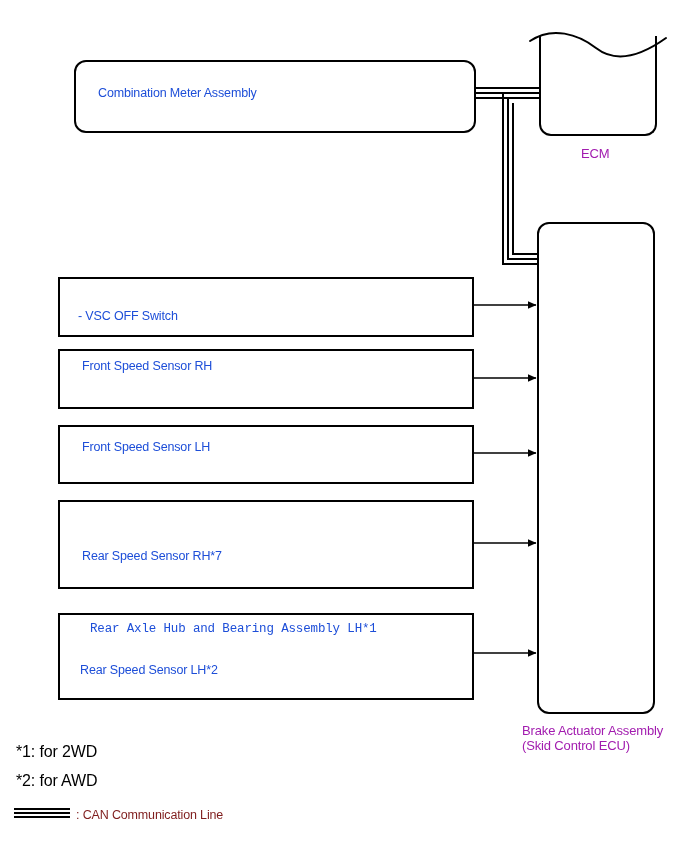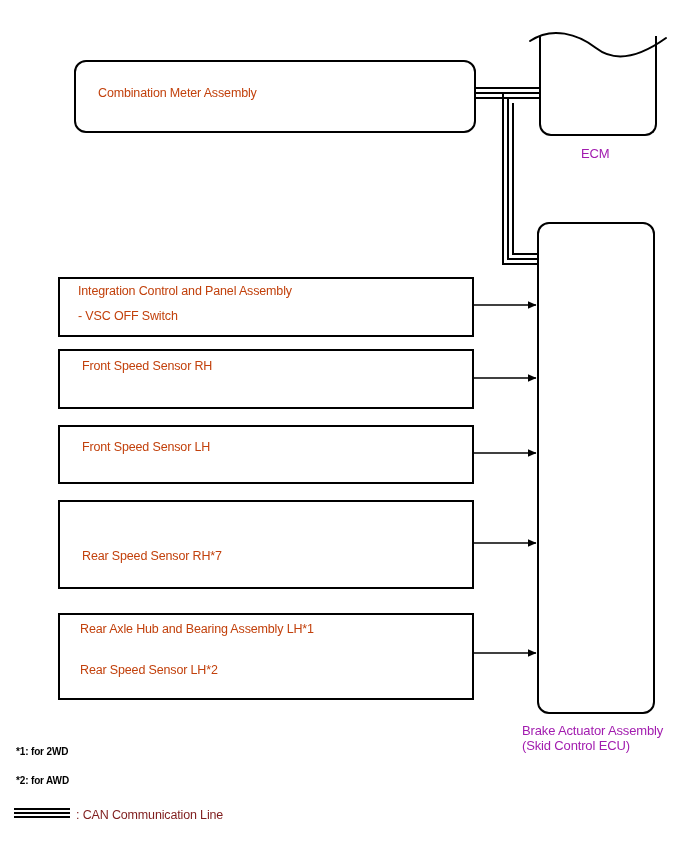--- a/index.html
+++ b/index.html
@@ -35,38 +35,37 @@
   }
   .box.rounded {
     border-radius: 12px;
   }
   .box-text {
     position: absolute;
     font-size: 12.5px;
     line-height: 15px;
     letter-spacing: -0.15px;
     white-space: nowrap;
-    color: #c2410c;
+    color: #1d4ed8;
   }
   .caption {
     position: absolute;
     font-size: 13px;
     line-height: 15px;
     letter-spacing: -0.15px;
     white-space: nowrap;
     color: #a21caf;
   }
   .note {
     position: absolute;
-    font-size: 10px;
+    font-size: 16px;
     line-height: 15px;
     letter-spacing: -0.15px;
     white-space: nowrap;
     color: #000000;
-    font-weight: bold;
   }
   .legend-label {
     position: absolute;
     font-size: 12.5px;
     line-height: 15px;
     letter-spacing: -0.15px;
     white-space: nowrap;
     color: #7f1d1d;
   }
   .can-swatch {
@@ -124,34 +123,33 @@
               box-sizing:border-box; border:2px solid #000000; border-top:none;
               border-bottom-left-radius:12px; border-bottom-right-radius:12px;
               background:transparent;"></div>
   <div class="caption" style="left:581px; top:146px;">ECM</div>
 
   <div class="box rounded" style="left:537px; top:222px; width:118px; height:492px;"></div>
   <div class="caption" style="left:522px; top:723px;">Brake Actuator Assembly</div>
   <div class="caption" style="left:522px; top:738px;">(Skid Control ECU)</div>
 
   <div class="box" style="left:58px; top:277px; width:416px; height:60px;"></div>
-  <div class="box-text" style="left:78px; top:284px;">Integration Control and Panel Assembly</div>
   <div class="box-text" style="left:78px; top:309px;">- VSC OFF Switch</div>
 
   <div class="box" style="left:58px; top:349px; width:416px; height:60px;"></div>
   <div class="box-text" style="left:82px; top:359px;">Front Speed Sensor RH</div>
 
   <div class="box" style="left:58px; top:425px; width:416px; height:59px;"></div>
   <div class="box-text" style="left:82px; top:440px;">Front Speed Sensor LH</div>
 
   <div class="box" style="left:58px; top:500px; width:416px; height:89px;"></div>
   <div class="box-text" style="left:82px; top:549px;">Rear Speed Sensor RH*7</div>
 
   <div class="box" style="left:58px; top:613px; width:416px; height:87px;"></div>
-  <div class="box-text" style="left:80px; top:622px;">Rear Axle Hub and Bearing Assembly LH*1</div>
+  <div class="box-text" style="left:90px; top:622px;font-family:Liberation Mono, monospace;">Rear Axle Hub and Bearing Assembly LH*1</div>
   <div class="box-text" style="left:80px; top:663px;">Rear Speed Sensor LH*2</div>
 
   <div class="note" style="left:16px; top:744px;">*1: for 2WD</div>
   <div class="note" style="left:16px; top:773px;">*2: for AWD</div>
 
   <div class="can-swatch" style="left:14px; top:808px; width:56px;">
     <i></i>
       <i></i>
       <i></i>
   </div>

